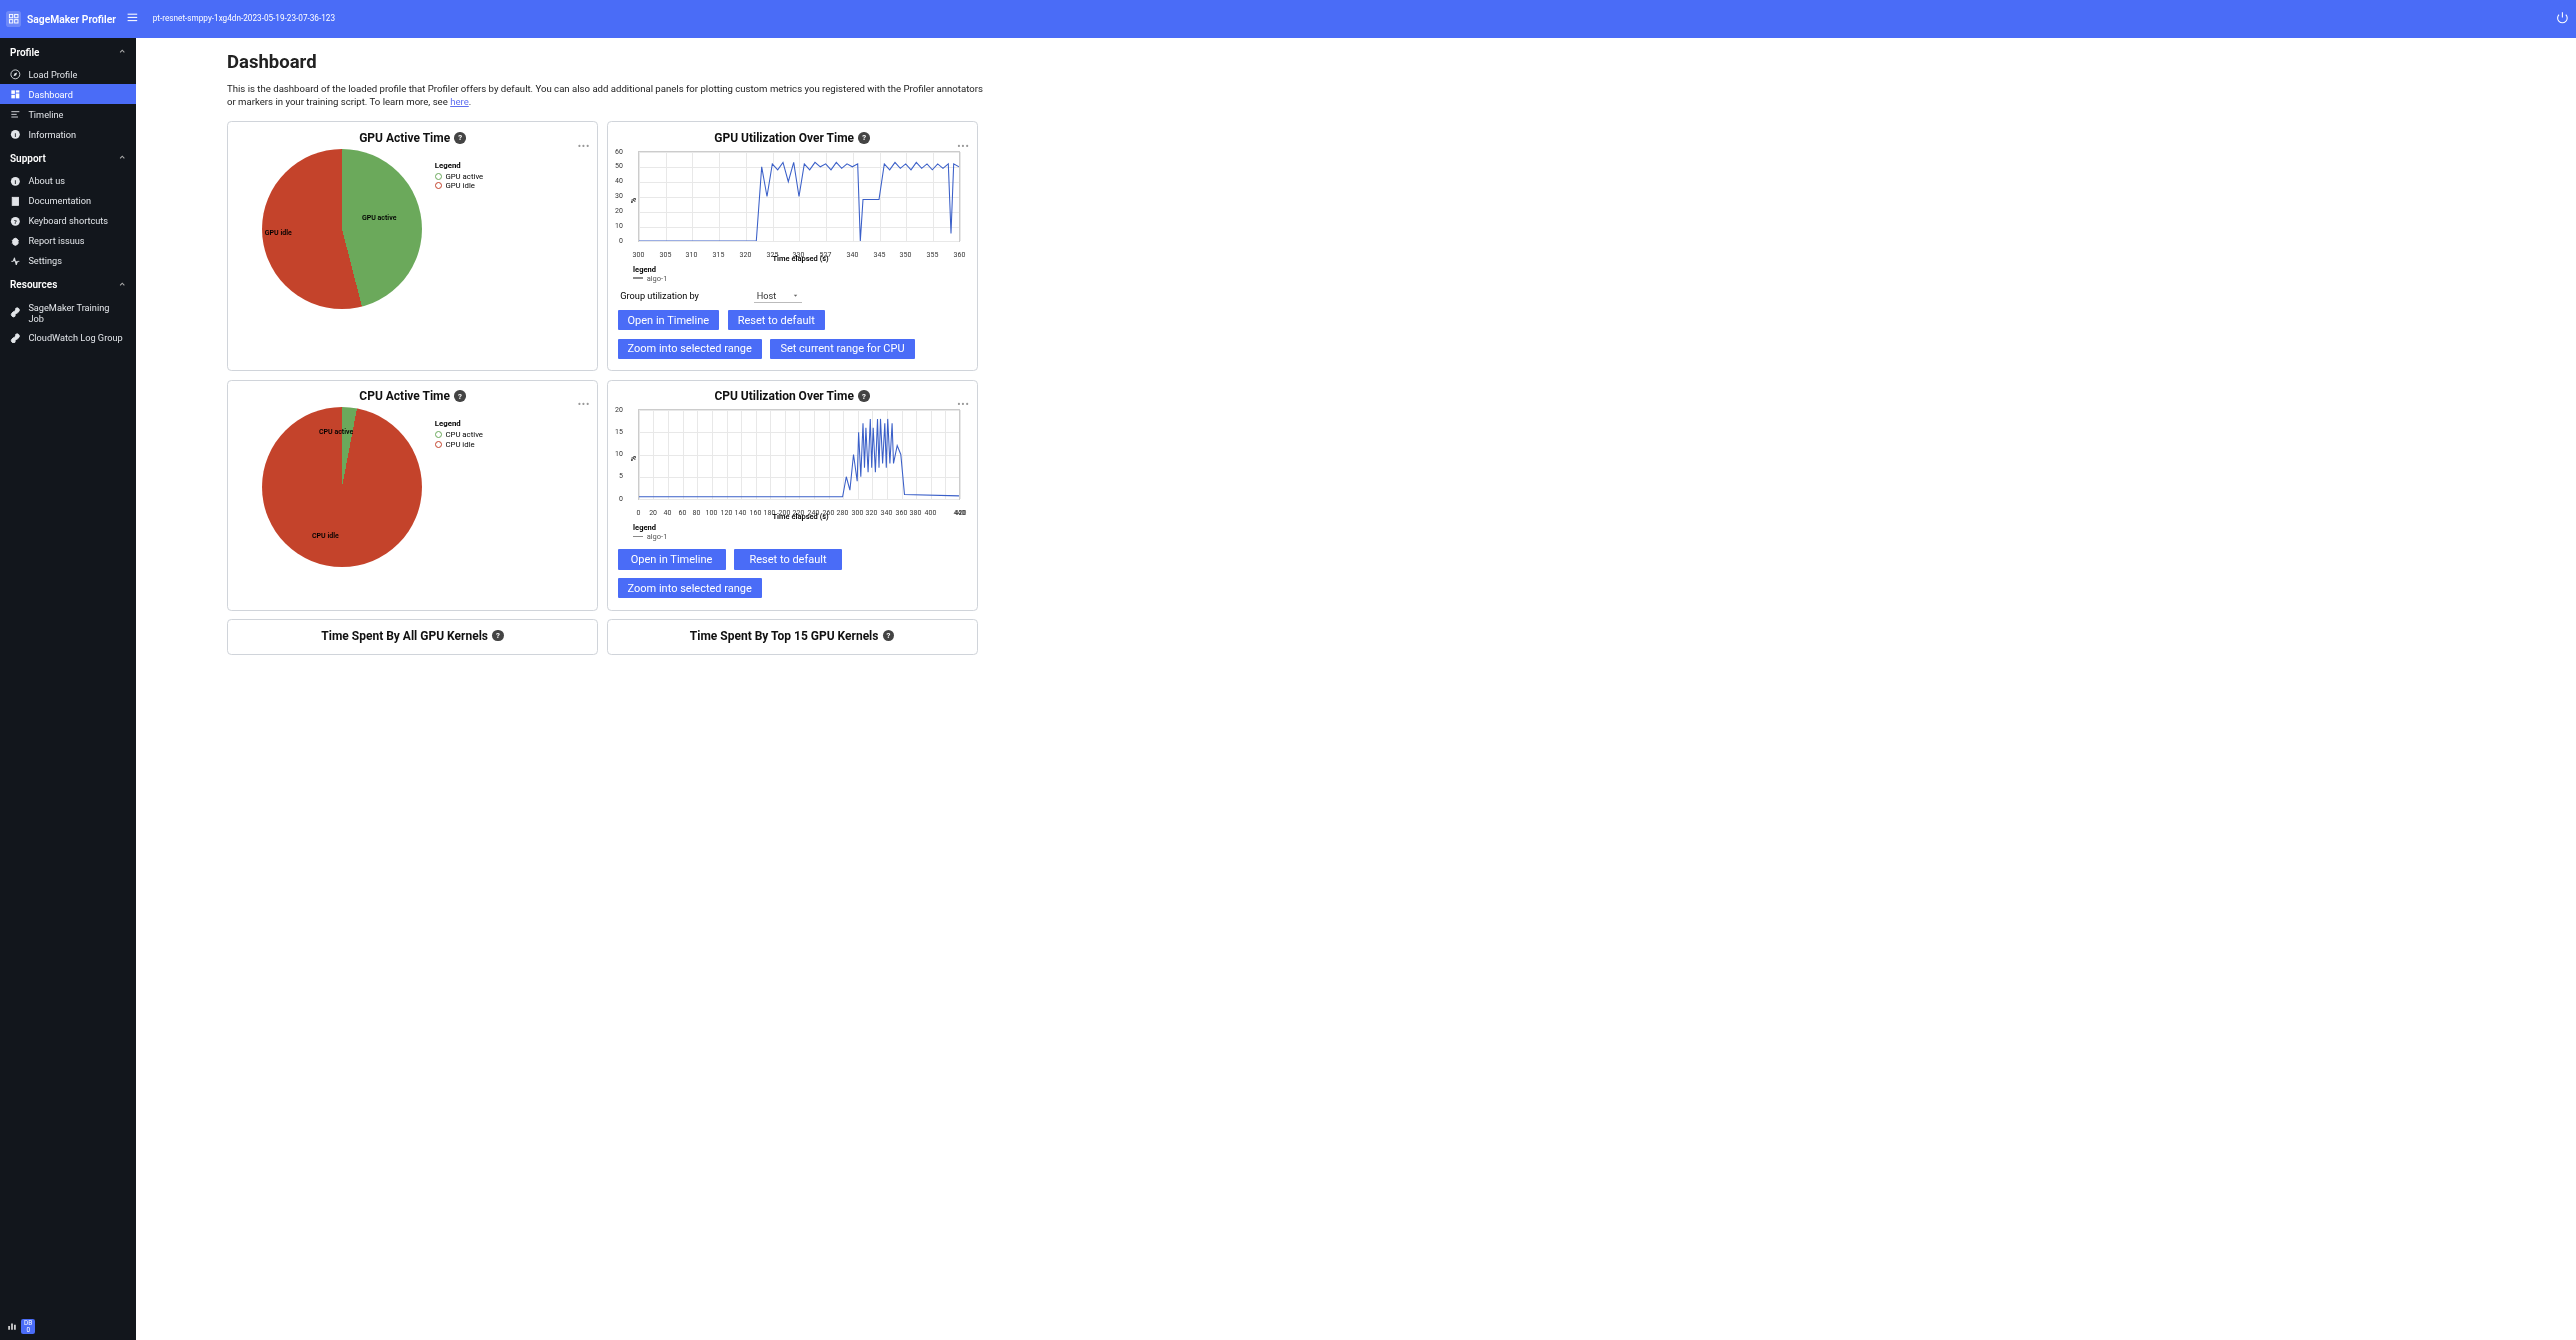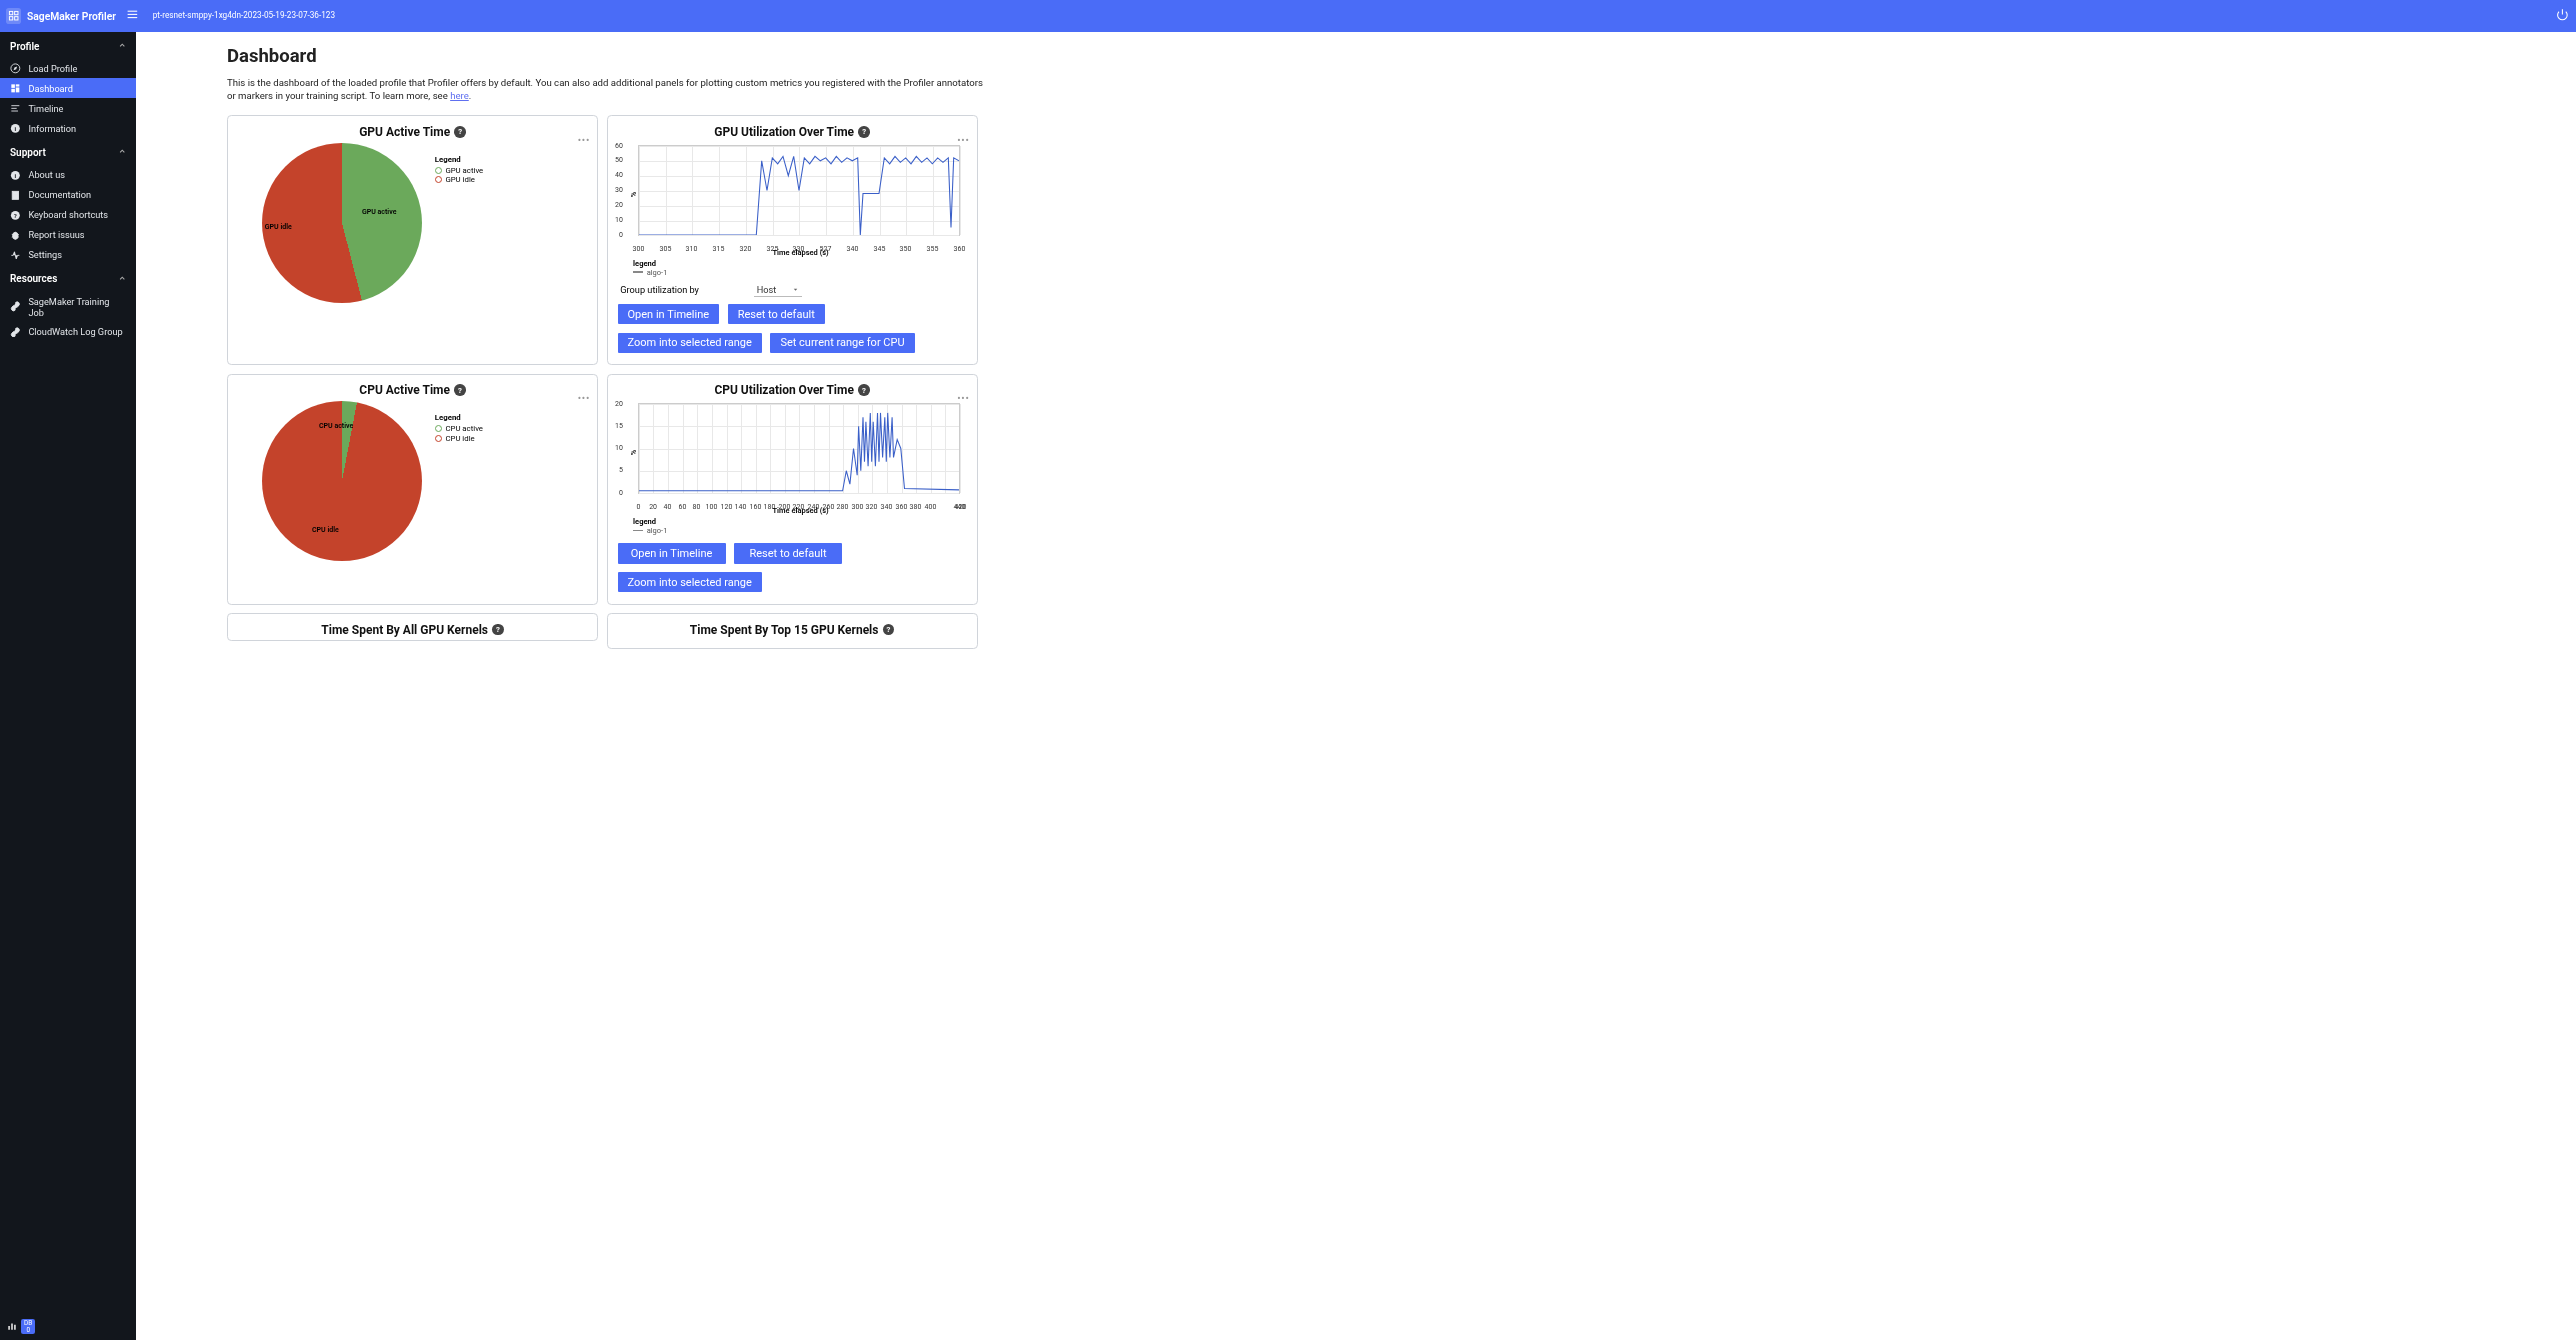--- a/index.html
+++ b/index.html
@@ -1,20 +1,20 @@
 <!DOCTYPE html>
 <html style="font-size:11.4px"><head>
 <meta charset="utf-8">
 <style>
 * { margin: 0; padding: 0; box-sizing: border-box; font-family: -apple-system, BlinkMacSystemFont, "Segoe UI", Roboto, sans-serif; }
 body { background: #f5f5f5; overflow: hidden; }
 .app { display: flex; flex-direction: column; height: 100vh; }
 
 
-.topbar { background: #4a6cf7; color: #fff; height: 32px; display: flex; align-items: center; padding: 0 5.7px; position: relative; }
+.topbar { background: #4a6cf7; color: #fff; height: 38px; display: flex; align-items: center; padding: 0 5.7px; position: relative; }
 .topbar-logo { width: 15.6px; height: 15.6px; background: #fff3; border-radius: 2.8px; display: flex; align-items: center; justify-content: center; }
 .topbar-logo svg { width: 11.4px; height: 11.4px; }
 .topbar-title { font-weight: 600; margin-left: 5.7px; font-size: 10.3px; }
 .topbar-menu { margin-left: 10px; cursor: pointer; }
 .topbar-jobname { margin-left: 14px; font-size: 8.2px; line-height: 1.1; max-width: 185px; }
 .topbar-right { position: absolute; right: 7px; top: 50%; transform: translateY(-50%); display: flex; align-items: center; }
 
 
 .body { display: flex; flex: 1; min-height: 0; }
 .sidebar { width: 136px; background: #12161c; color: #d9dce0; display: flex; flex-direction: column; font-size: 9.2px; }
@@ -477,21 +477,21 @@
                 <span>algo-1</span>
               </div>
           </div>
           <div class="btn-row" style="margin-top:8.5px;">
             <button class="btn w2">Open in Timeline</button>
             <button class="btn w2">Reset to default</button>
             <button class="btn w2">Zoom into selected range</button>
           </div>
         </div>
 
-        <div class="card" style="height:28px; overflow:hidden;">
+        <div class="card" style="height:36px; overflow:hidden;">
           <div class="card-title">
             <span>Time Spent By All GPU Kernels</span>
             <span class="help-circle">?</span>
           </div>
         </div>
         <div class="card" style="height:36px; overflow:hidden;">
           <div class="card-title">
             <span>Time Spent By Top 15 GPU Kernels</span>
             <span class="help-circle">?</span>
           </div>

